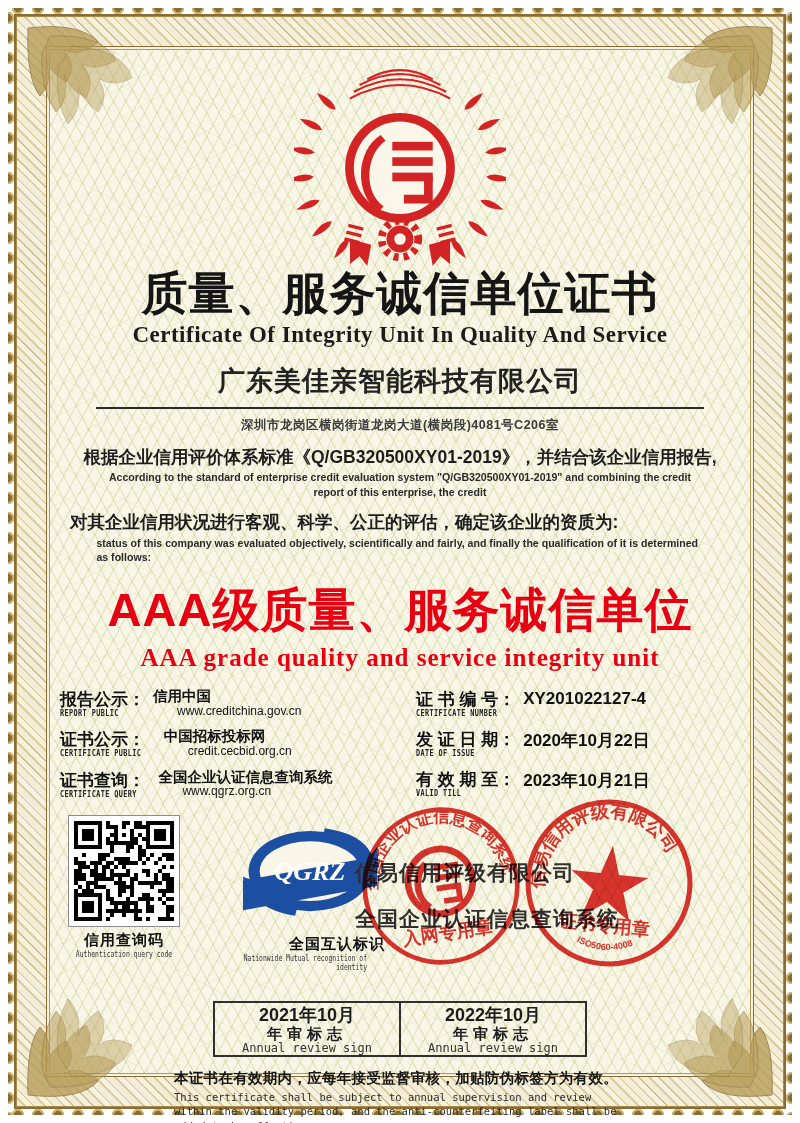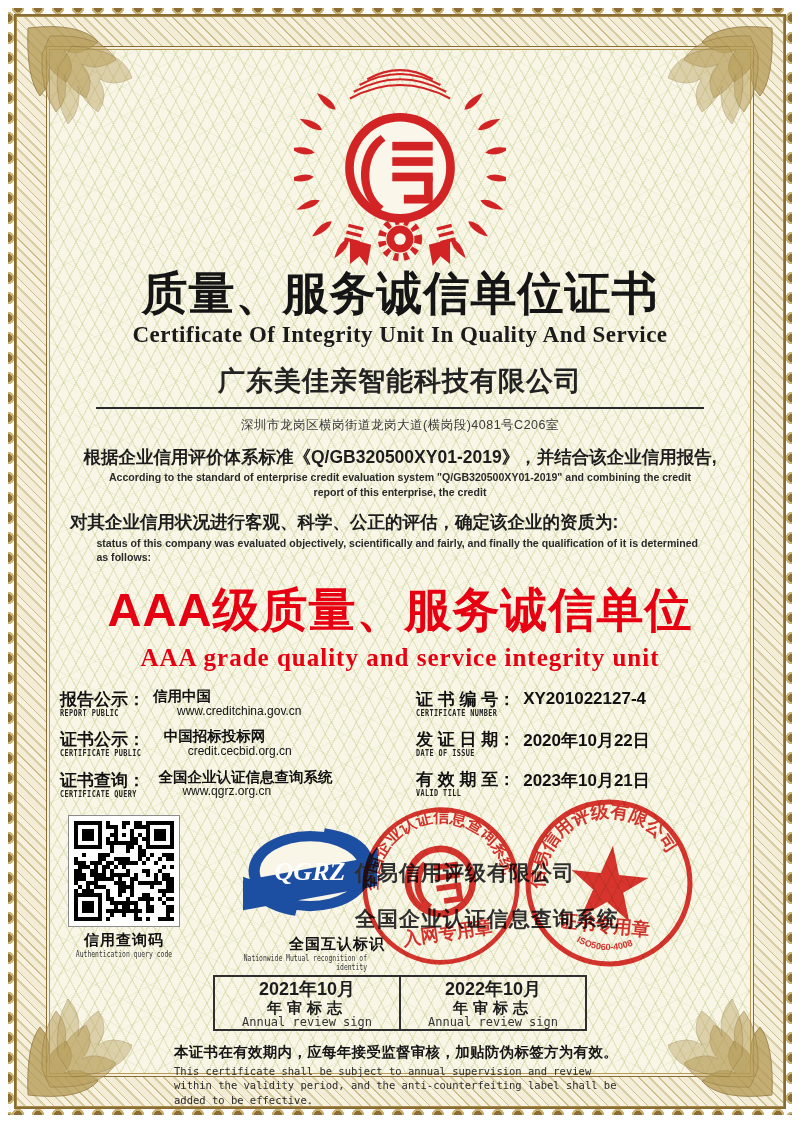--- a/index.html
+++ b/index.html
@@ -37,21 +37,21 @@
      box-shadow:inset 0 0 0 1px #8a6d35, inset 0 0 0 3px #f6f1de, inset 0 0 0 4px #b49a55;
      padding:14px 34px 0;display:flex;flex-direction:column;align-items:center;}
   
   .emblem{width:212px;height:206px;flex:0 0 auto;}
   
   .title-cn{font-size:46px;font-weight:900;color:#151515;letter-spacing:1px;line-height:1.1;margin-top:2px;}
   .title-en{font-family:"Liberation Serif",serif;font-size:23px;font-weight:700;color:#1b1b1b;
             letter-spacing:.5px;margin-top:3px;white-space:nowrap;}
   .company{font-size:27px;font-weight:700;color:#222;margin-top:15px;letter-spacing:1px;}
   .rule{width:608px;border-bottom:2px solid #2a2a2a;margin-top:8px;}
-  .address{font-size:12.5px;font-weight:400;color:#3a3a3a;margin-top:8px;letter-spacing:.5px;}
+  .address{font-size:12.5px;font-weight:700;color:#3a3a3a;margin-top:8px;letter-spacing:.5px;}
   
   .para{margin-top:13px;text-align:center;width:660px;}
   .para .cn{font-size:17.5px;font-weight:700;color:#1d1d1d;line-height:1.25;}
   .para .en{font-size:11.5px;font-weight:700;color:#2a2a2a;transform:scaleX(.92);line-height:1.25;margin-top:2px;}
   .para.left{text-align:left;}
   
   .award-cn{font-size:47px;font-weight:900;color:#e60012;letter-spacing:1px;margin-top:14px;white-space:nowrap;}
   .award-en{font-family:"Liberation Serif",serif;font-size:25px;font-weight:700;color:#e60012;
             letter-spacing:1px;margin-top:2px;white-space:nowrap;}
   
@@ -75,21 +75,21 @@
   .seal-cap-cn{font-size:15px;font-weight:900;color:#111;margin-top:4px;letter-spacing:1px;}
   .seal-cap-en{font-size:8px;color:#333;font-family:"DejaVu Sans Mono",monospace;transform:scaleX(.8);}
   .qgrz-block{position:absolute;left:150px;top:6px;width:180px;text-align:right;}
   .overlay-text{position:absolute;z-index:1;color:#2f2f2f;font-weight:700;white-space:nowrap;}
   .ov1{left:300px;top:46px;font-size:21px;letter-spacing:1px;}
   .ov2{left:300px;top:92px;font-size:21px;letter-spacing:1px;}
   .stamp{position:absolute;z-index:2;mix-blend-mode:multiply;opacity:.92;}
   .stamp.s1{left:305px;top:-8px;width:162px;height:162px;transform:rotate(-8deg);}
   .stamp.s2{left:468px;top:-16px;width:172px;height:172px;transform:rotate(6deg);}
   
-  .annual{display:flex;margin-top:0;}
+  .annual{display:flex;margin-top:26px;}
   .abox{width:184px;height:50px;border:2px solid #2f2f2f;text-align:center;padding-top:2px;box-sizing:content-box;}
   .abox + .abox{border-left:none;}
   .abox .d{font-size:18px;font-weight:700;color:#1c1c1c;line-height:1.15;}
   .abox .c{font-size:15px;font-weight:900;color:#1c1c1c;letter-spacing:5px;line-height:1.1;}
   .abox .e{font-size:12px;color:#333;font-family:"DejaVu Sans Mono",monospace;line-height:1;}
   
   .footer{width:452px;margin-top:12px;text-align:left;}
   .footer .cn{font-size:14.5px;font-weight:900;color:#161616;letter-spacing:.3px;}
   .footer .en{font-size:10.5px;color:#2b2b2b;font-family:"DejaVu Sans Mono",monospace;line-height:1.35;margin-top:2px;}
 </style>

